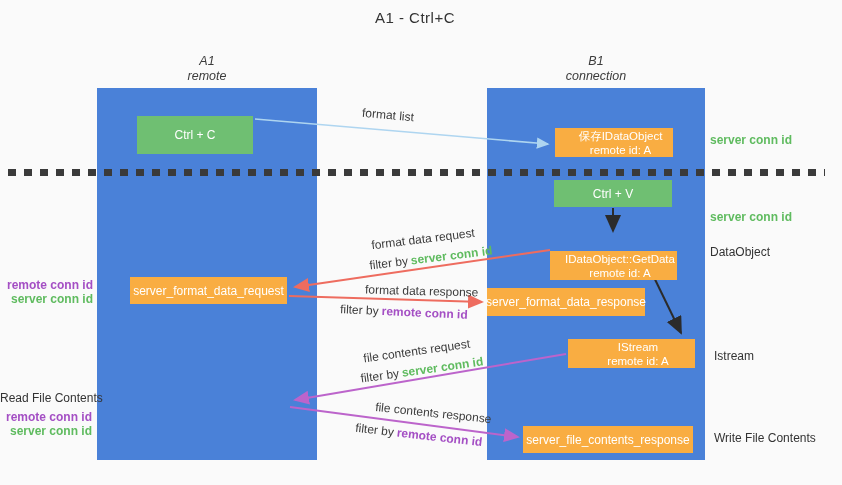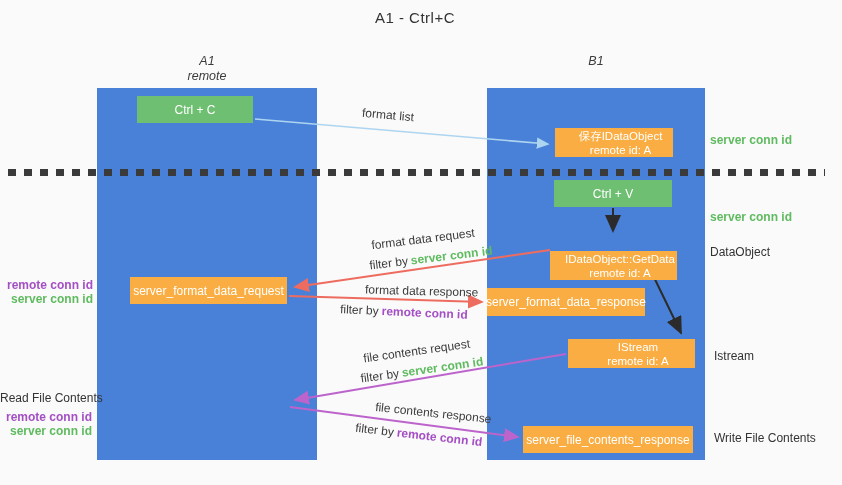--- a/index.html
+++ b/index.html
@@ -43,21 +43,21 @@
     position: absolute; z-index: 10;
     display: flex; flex-direction: column;
     align-items: center; justify-content: center;
     color: #fff; text-align: center;
     font-size: 12px; line-height: 14px;
   }
   .box.green  { background: #6fbf72; }
   .box.orange { background: #f9ad42; }
   .box.two-line { font-size: 11.5px; line-height: 14px; padding-left: 13px; }
 
-  .b-ctrl-c       { left: 137px; top: 96px; width: 116px; height: 27px; }
+  .b-ctrl-c       { left: 137px; top: 116px; width: 116px; height: 38px; }
   .b-save-ido     { left: 555px; top: 128px; width: 118px; height: 29px; }
   .b-ctrl-v       { left: 554px; top: 180px; width: 118px; height: 27px; }
   .b-getdata      { left: 550px; top: 251px; width: 127px; height: 29px; }
   .b-fmt-req      { left: 130px; top: 277px; width: 157px; height: 27px; }
   .b-fmt-resp     { left: 487px; top: 288px; width: 158px; height: 28px; }
   .b-istream      { left: 568px; top: 339px; width: 127px; height: 29px; }
   .b-file-req     { left: 128px; top: 392px; width: 160px; height: 27px; }
   .b-file-resp    { left: 523px; top: 426px; width: 170px; height: 27px; }
 
   svg.arrows { position: absolute; inset: 0; z-index: 5; pointer-events: none; }
@@ -101,20 +101,21 @@
   <div class="title-block">
     <div>A1 - Ctrl+C</div>
   </div>
 
   <div class="lane-hdr left">
     <div>A1</div>
     <div>remote</div>
   </div>
   <div class="lane-hdr right">
     <div>B1</div>
+    <div>connection</div>
   </div>
 
   <div class="lane lane-left"></div>
   <div class="lane lane-right"></div>
 
   <div class="dotted-line"></div>
 
   <svg class="arrows" width="842" height="485" viewBox="0 0 842 485">
     <defs>
       <marker id="m-blue" markerWidth="9" markerHeight="8" refX="7" refY="3.5" orient="auto">

